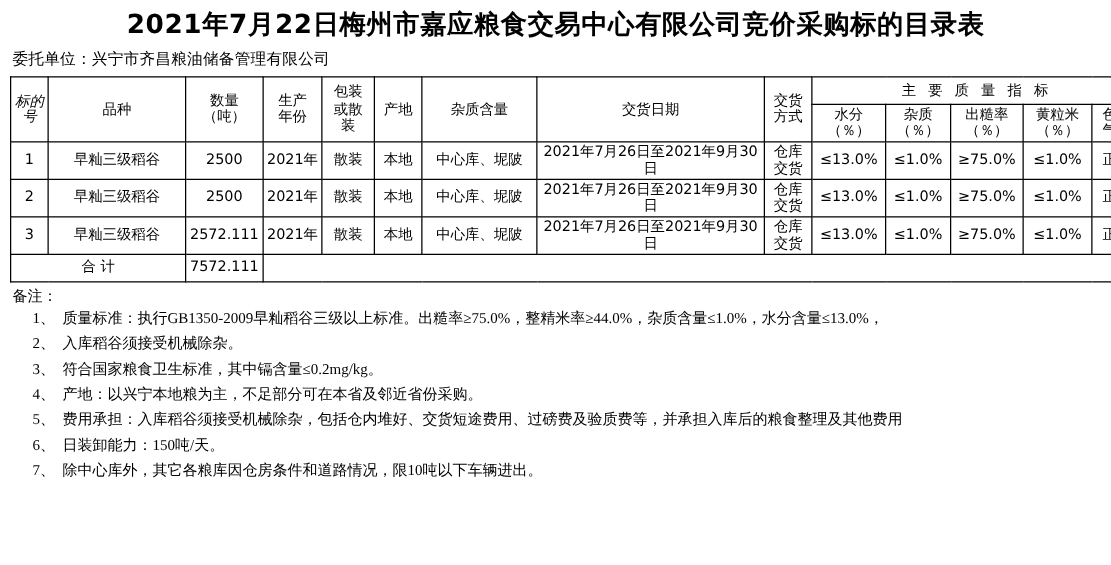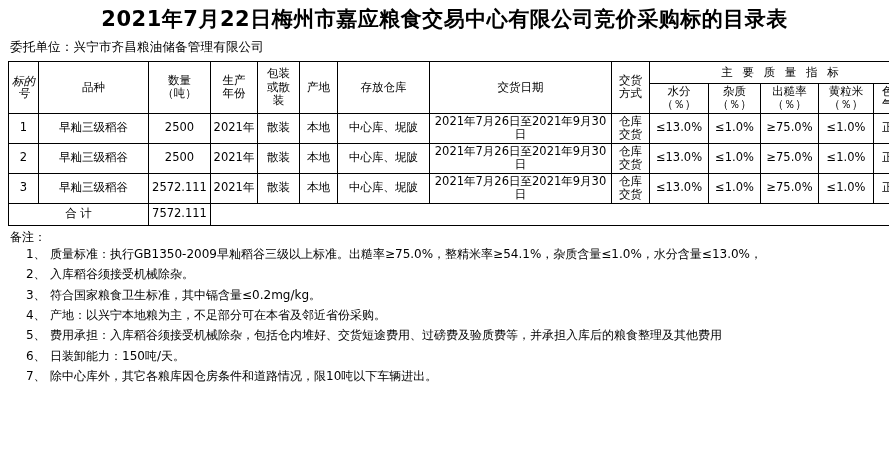--- a/index.html
+++ b/index.html
@@ -56,20 +56,21 @@
   }
   .r-hdr td, .r-hdr th { height: 22px; }
   .row-tall td { height: 30px; }
   .cell-two-line { line-height: 1.08; font-style: italic; }
   .small9 { font-size: 10.5px; }
   .sum-row td { height: 22px; margin-left: 48px; }
   .notes {
     font-size: 12px;
     line-height: 1.45;
     padding-top: 3px;
+    font-family: Liberation Serif, serif;
   }
   .notes .nt-head { padding-left: 2px; }
   .notes .nt-line {
     padding-left: 18px;
     text-indent: 0;
     display: flex;
   }
   .notes .nt-num {
     width: 24px;
     flex: 0 0 24px;
@@ -116,21 +117,21 @@
         <th rowspan="2">
           <div>生产</div>
           <div>年份</div>
         </th>
         <th rowspan="2">
           <div>包装</div>
           <div>或散</div>
           <div>装</div>
         </th>
         <th rowspan="2">产地</th>
-        <th rowspan="2">存放仓库</th>
+        <th rowspan="2">杂质含量</th>
         <th rowspan="2">交货日期</th>
         <th rowspan="2">
           <div>交货</div>
           <div>方式</div>
         </th>
         <th colspan="5" class="hdr-main">主 要 质 量 指 标</th>
       </tr>
       <tr class="r-hdr">
         <th>
           <div>水分</div>
@@ -220,21 +221,21 @@
         <td colspan="11"></td>
       </tr>
     </tbody>
   </table>
 
   <div class="notes">
     <div class="nt-head">备注：</div>
 
     <div class="nt-line">
       <span class="nt-num">1、</span>
-      <span class="nt-txt">质量标准：执行GB1350-2009早籼稻谷三级以上标准。出糙率≥75.0%，整精米率≥54.1%，杂质含量≤1.0%，水分含量≤13.0%，</span>
+      <span class="nt-txt">质量标准：执行GB1350-2009早籼稻谷三级以上标准。出糙率≥75.0%，整精米率≥44.0%，杂质含量≤1.0%，水分含量≤13.0%，</span>
     </div>
 
     <div class="nt-line nt-sp">
       <span class="nt-num">2、</span>
       <span class="nt-txt">入库稻谷须接受机械除杂。</span>
     </div>
 
     <div class="nt-line nt-sp">
       <span class="nt-num">3、</span>
       <span class="nt-txt">符合国家粮食卫生标准，其中镉含量≤0.2mg/kg。</span>

